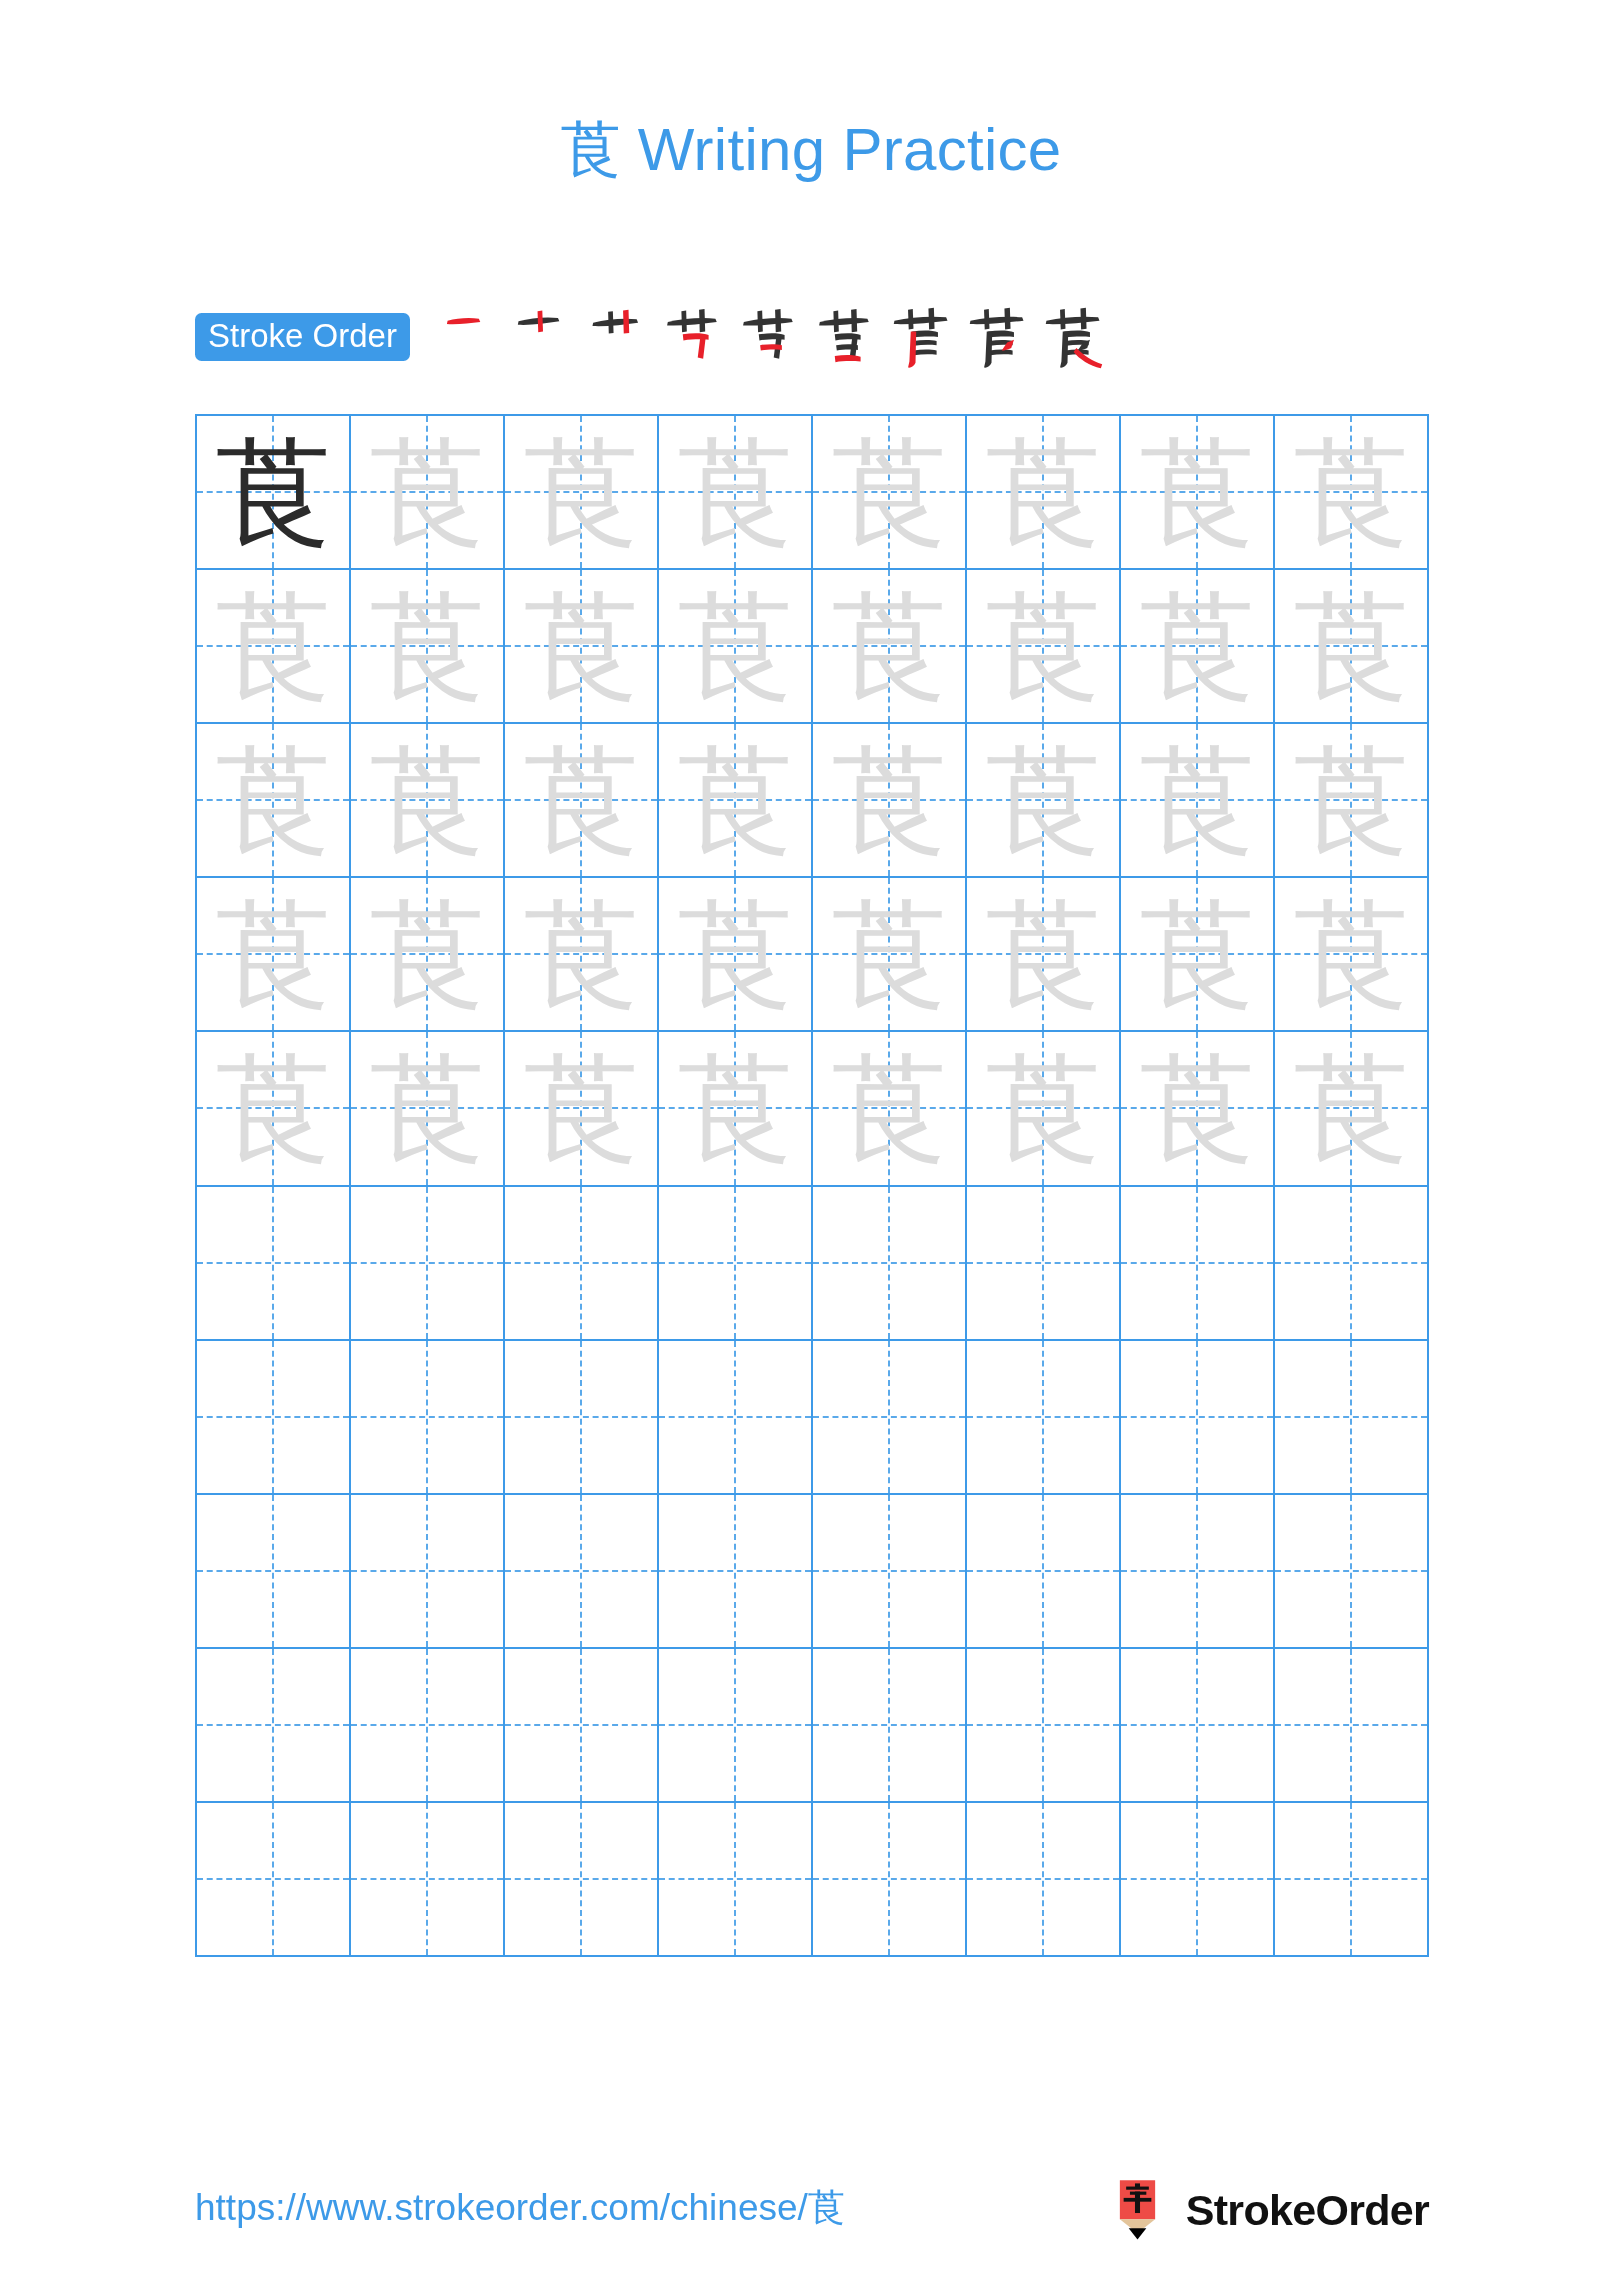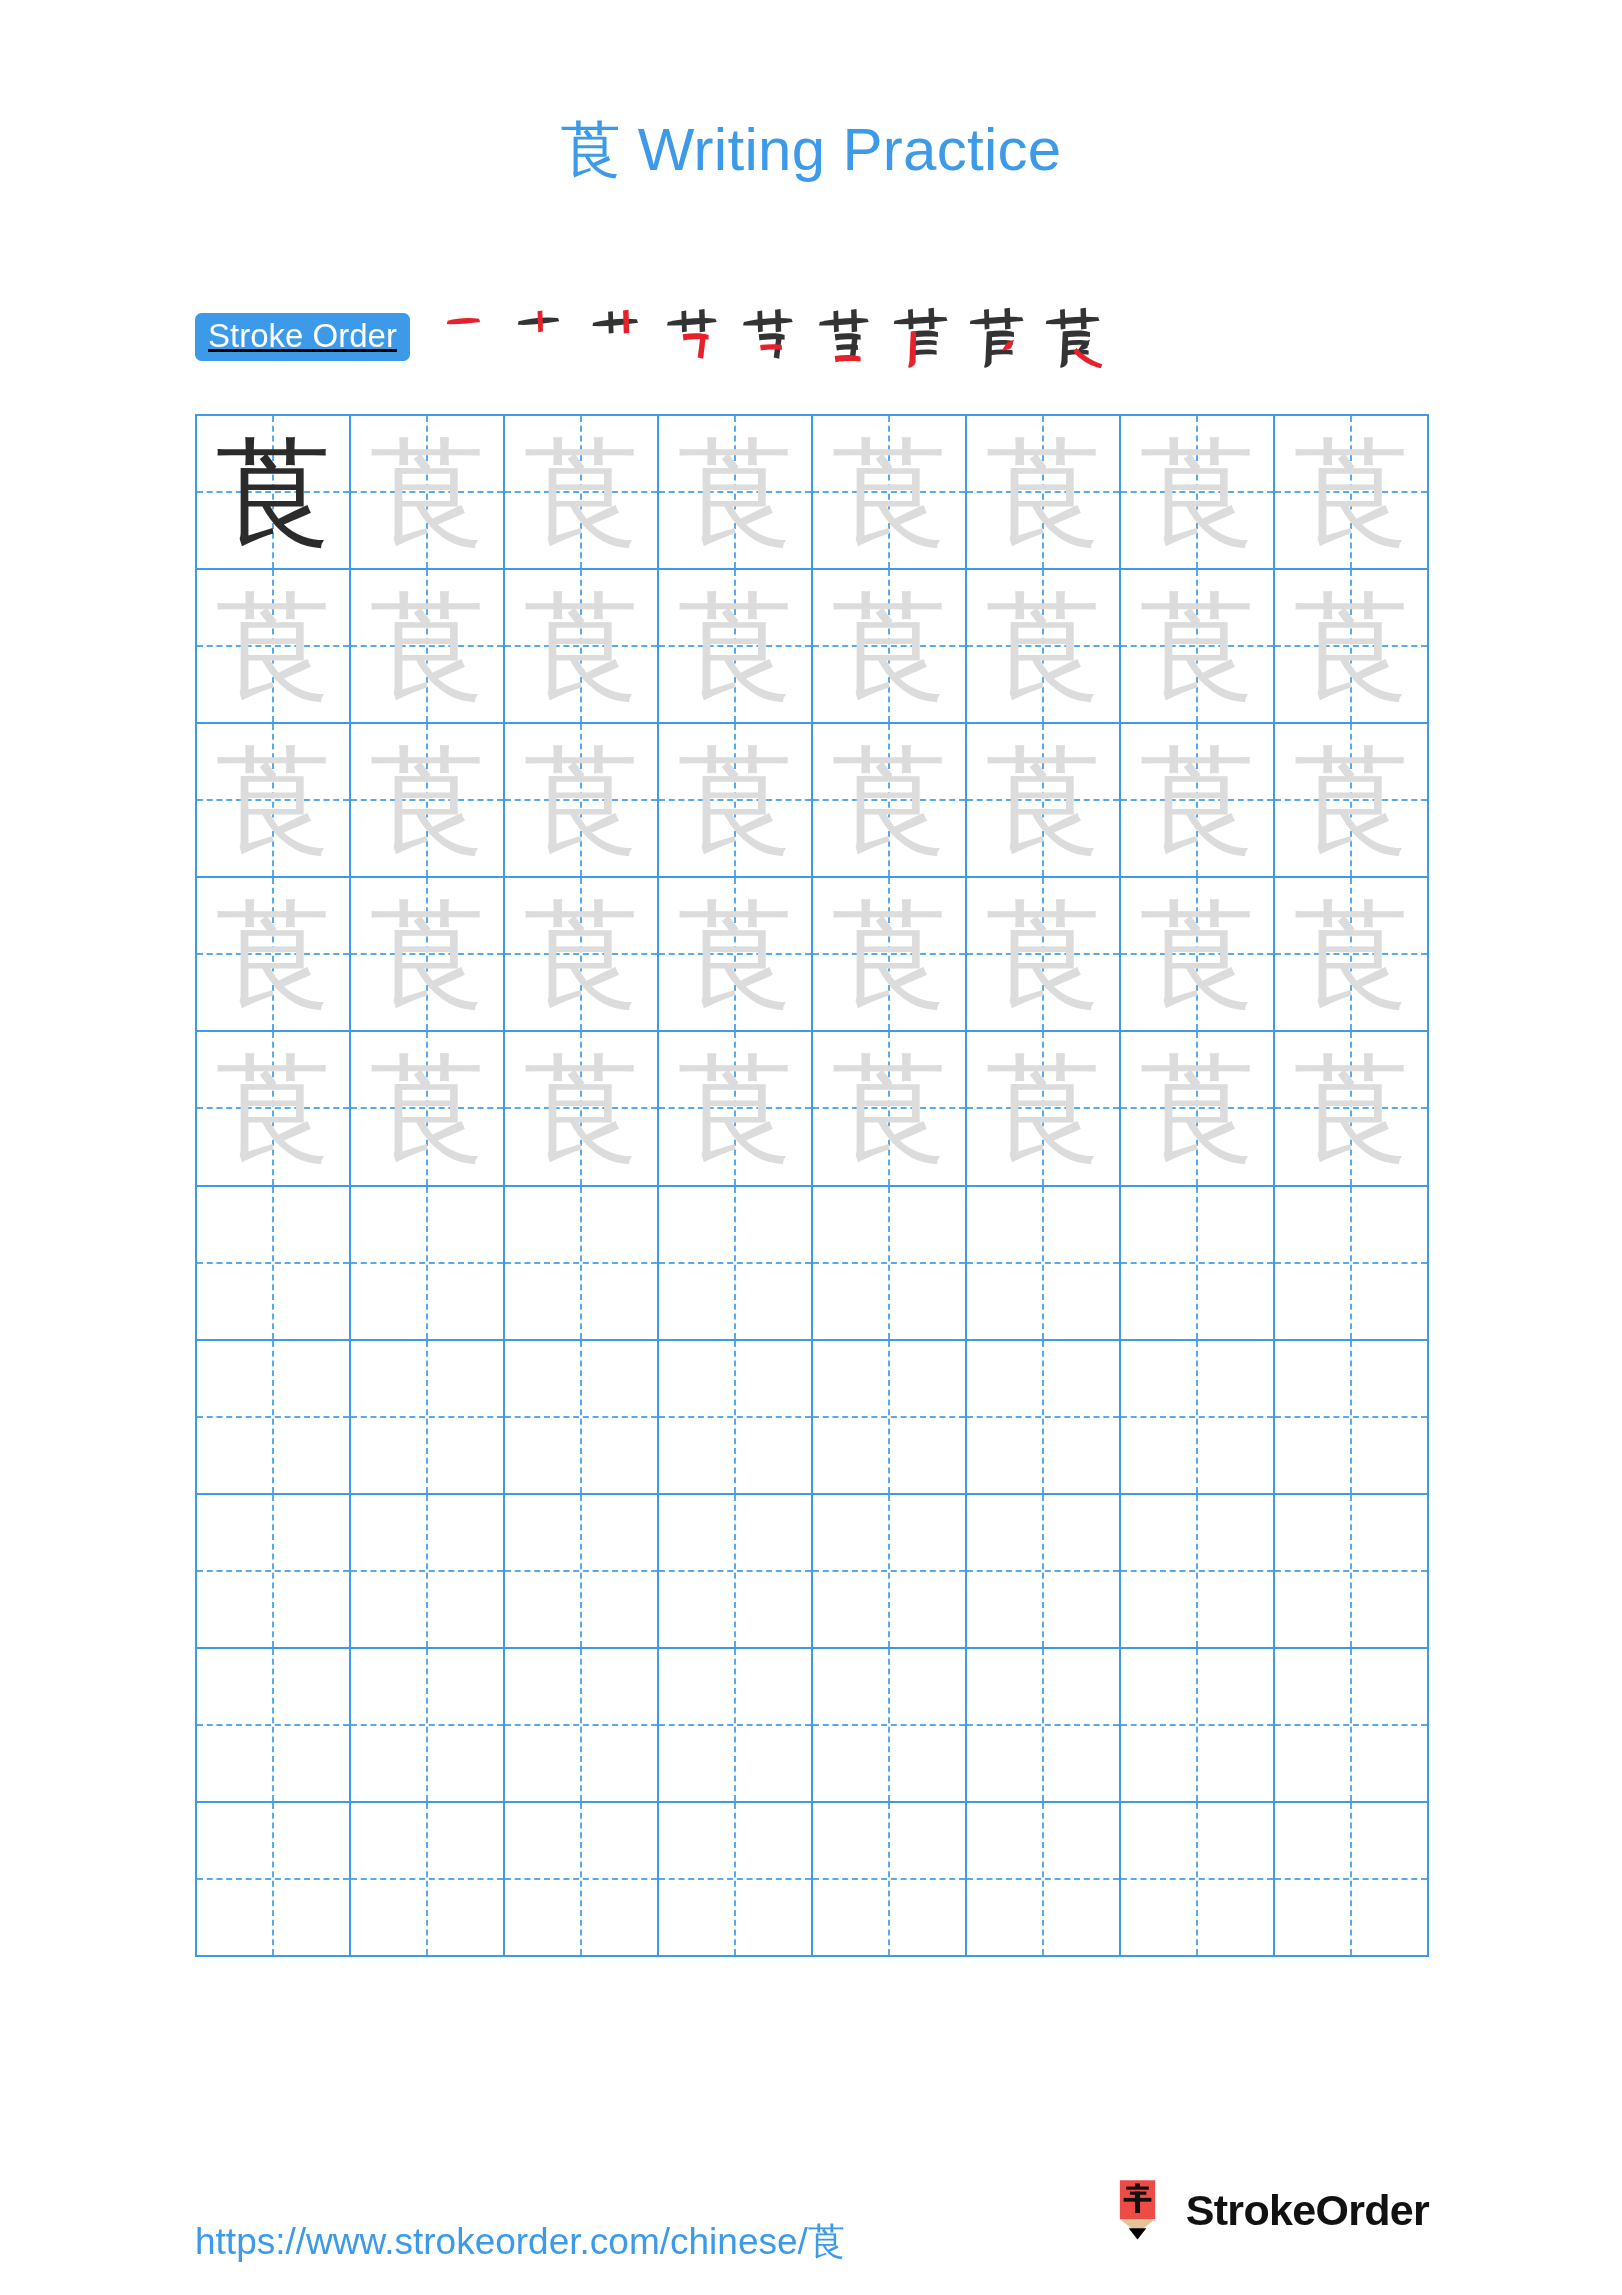--- a/index.html
+++ b/index.html
@@ -22,21 +22,21 @@
     letter-spacing:0.3px;
     white-space:nowrap;
   }
   .title .t-char{font-family:"DejaVu Sans",sans-serif;}
 
   
   .stroke-strip{
     position:absolute;
     left:195px;top:301px;
     width:1234px;height:72px;
-    display:flex;align-items:center;text-decoration:underline;
+    display:flex;align-items:center;
   }
   .so-badge{
     background:#3d9ae8;
     color:#ffffff;
     border-radius:6.5px;
     padding:5.9px 13px 8.5px 13px;
     font-size:33px;
     line-height:1;
     white-space:nowrap;
     flex:0 0 auto;
@@ -103,21 +103,20 @@
     position:absolute;
     left:195px;top:2179px;
     width:1234px;height:65px;
   }
   .footer-url{
     position:absolute;left:0;top:3.9px;
     font-size:37px;
     color:#3d9ae8;
     text-decoration:none;
     white-space:nowrap;
-    margin-top:34px;
   }
   .brand{
     position:absolute;right:0;top:0;
     display:flex;align-items:center;
     height:63px;
   }
   .pencil{
     width:63px;height:63px;
     margin-right:17px;
     flex:0 0 auto;

